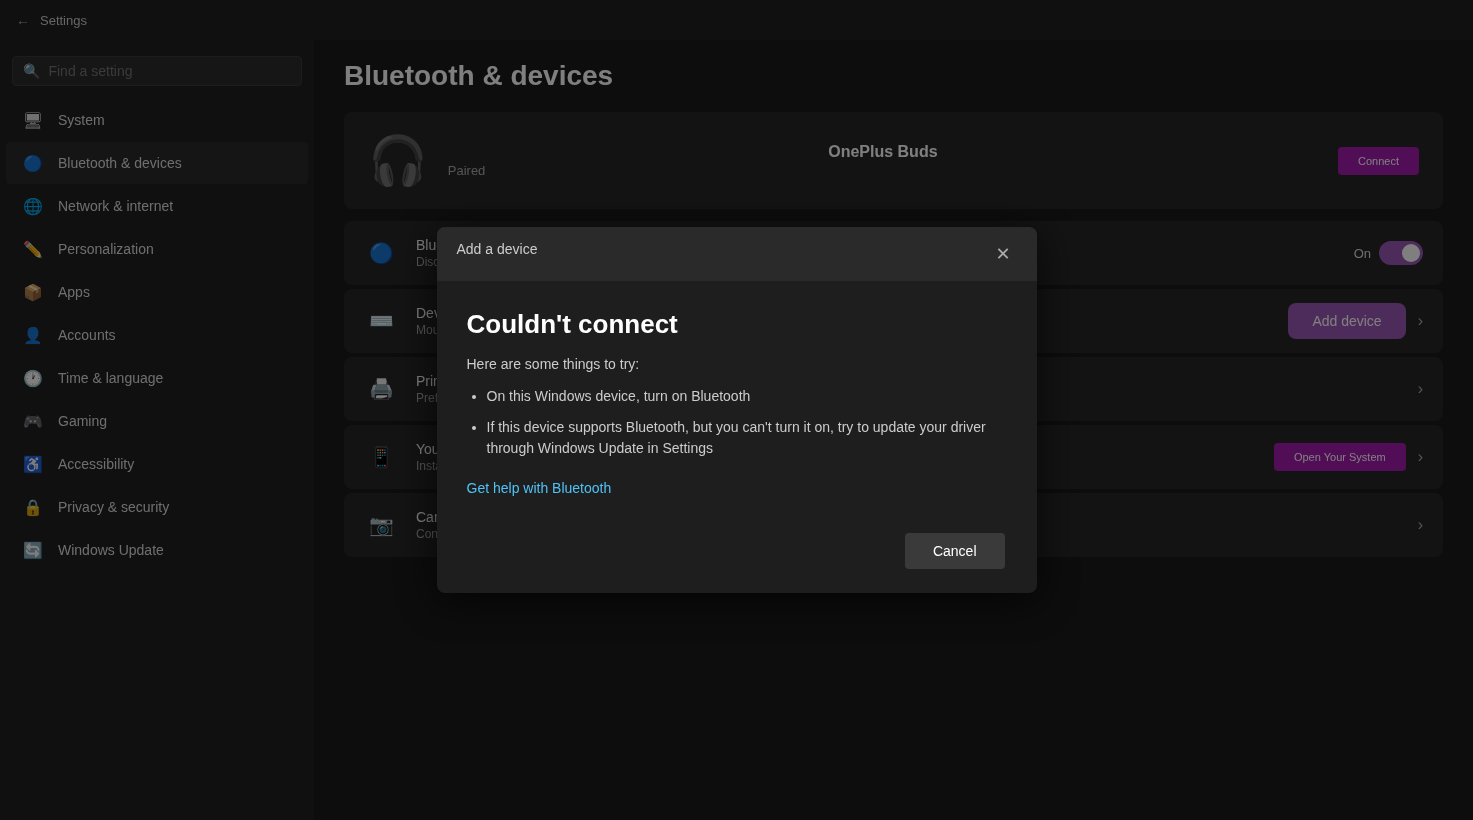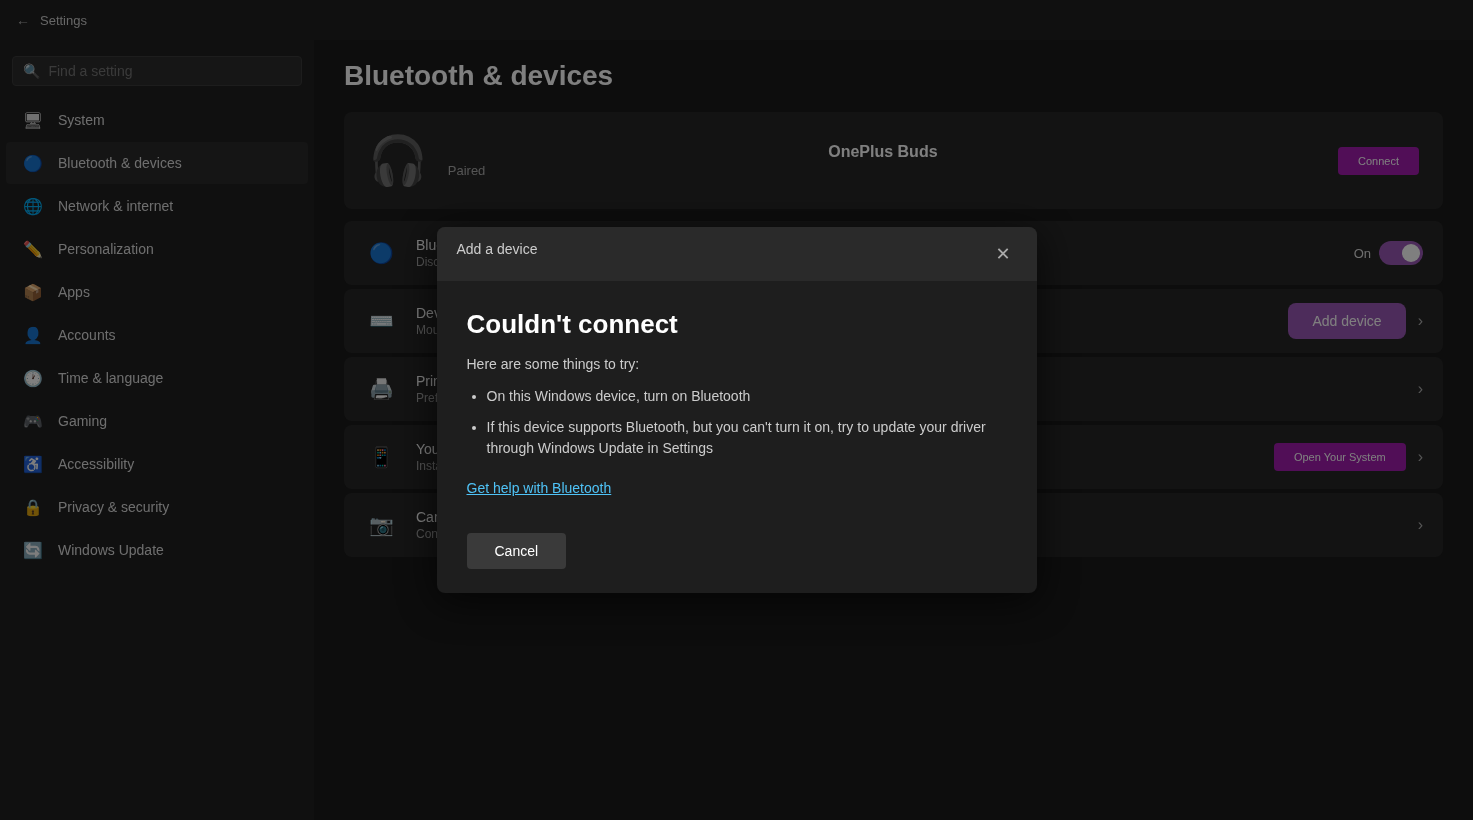--- a/index.html
+++ b/index.html
@@ -258,27 +258,26 @@
     }
     .dialog-bullets li {
       font-size: 14px;
       color: #ccc;
       margin-bottom: 10px;
       line-height: 1.5;
     }
     .dialog-link {
       color: #4fc3f7;
       font-size: 14px;
-      text-decoration: underline;
       cursor: pointer;
     }
     .dialog-footer {
-      padding: 16px 46px 24px 30px;
-      display: flex;
-      justify-content: flex-start;
+      padding: 16px 32px 24px 30px;
+      display: flex;
+      justify-content: flex-end;
     }
     .cancel-btn {
       background: #3a3a3a;
       border: none;
       color: #fff;
       padding: 10px 28px;
       border-radius: 4px;
       cursor: pointer;
       font-size: 14px;
     }

